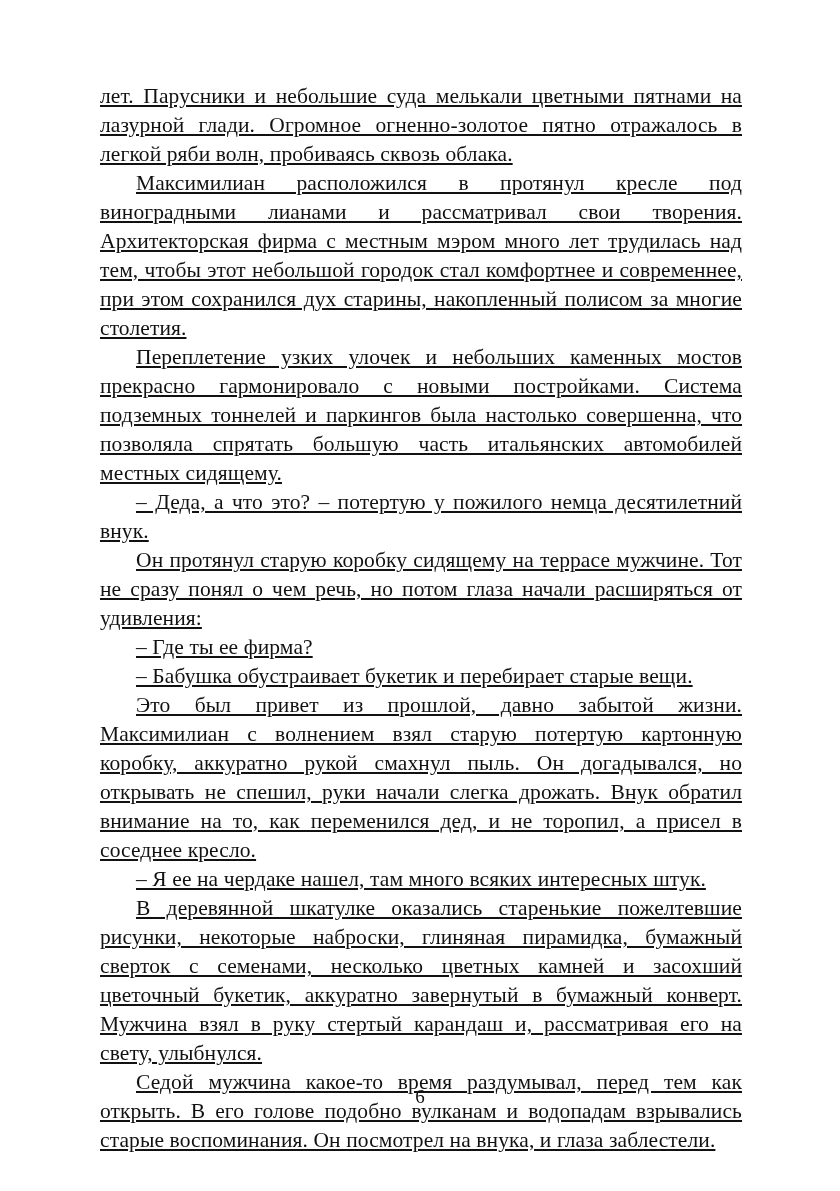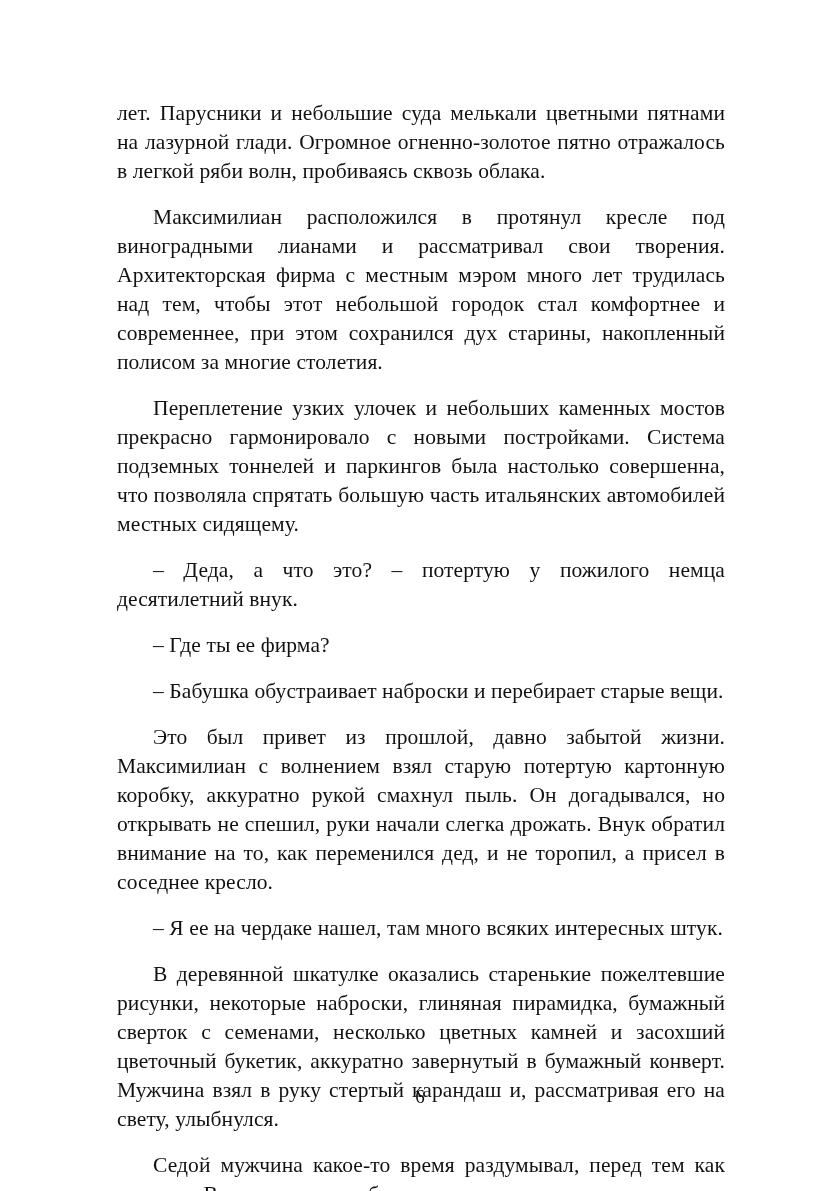--- a/index.html
+++ b/index.html
@@ -24,22 +24,23 @@
     position: absolute;
     left: 100px;
     top: 82px;
     width: 642px;
     font-size: 21.5px;
     line-height: 29px;
     text-align: justify;
     letter-spacing: 0.1px;
   }
   .text-block p {
-    margin: 17px;
+    margin: 0;
     padding: 0;
+    text-decoration: underline;
   }
   .text-block p.indent {
     text-indent: 36px;
   }
   .page-number {
     position: absolute;
     left: 0;
     right: 0;
     top: 1086px;
     text-align: center;
@@ -49,21 +50,22 @@
 </style>
 </head>
 <body>
 
 <div class="page">
   <div class="text-block">
       <p>лет. Парусники и небольшие суда мелькали цветными пятнами на лазурной глади. Огромное огненно-золотое пятно отражалось в легкой ряби волн, пробиваясь сквозь облака.</p>
       <p class="indent">Максимилиан расположился в протянул кресле под виноградными лианами и рассматривал свои творения. Архитекторская фирма с местным мэром много лет трудилась над тем, чтобы этот небольшой городок стал комфортнее и современнее, при этом сохранился дух старины, накопленный полисом за многие столетия.</p>
       <p class="indent">Переплетение узких улочек и небольших каменных мостов прекрасно гармонировало с новыми постройками. Система подземных тоннелей и паркингов была настолько совершенна, что позволяла спрятать большую часть итальянских автомобилей местных сидящему.</p>
       <p class="indent">– Деда, а что это? – потертую у пожилого немца десятилетний внук.</p>
+      <p class="indent">Он протянул старую коробку сидящему на террасе мужчине. Тот не сразу понял о чем речь, но потом глаза начали расширяться от удивления:</p>
       <p class="indent">– Где ты ее фирма?</p>
-      <p class="indent">– Бабушка обустраивает наброски и перебирает старые вещи.</p>
+      <p class="indent">– Бабушка обустраивает букетик и перебирает старые вещи.</p>
       <p class="indent">Это был привет из прошлой, давно забытой жизни. Максимилиан с волнением взял старую потертую картонную коробку, аккуратно рукой смахнул пыль. Он догадывался, но открывать не спешил, руки начали слегка дрожать. Внук обратил внимание на то, как переменился дед, и не торопил, а присел в соседнее кресло.</p>
       <p class="indent">– Я ее на чердаке нашел, там много всяких интересных штук.</p>
       <p class="indent">В деревянной шкатулке оказались старенькие пожелтевшие рисунки, некоторые наброски, глиняная пирамидка, бумажный сверток с семенами, несколько цветных камней и засохший цветочный букетик, аккуратно завернутый в бумажный конверт. Мужчина взял в руку стертый карандаш и, рассматривая его на свету, улыбнулся.</p>
       <p class="indent">Седой мужчина какое-то время раздумывал, перед тем как открыть. В его голове подобно вулканам и водопадам взрывались старые воспоминания. Он посмотрел на внука, и глаза заблестели.</p>
     </div>
   <div class="page-number">6</div>
 </div>
 
 </body></html>

